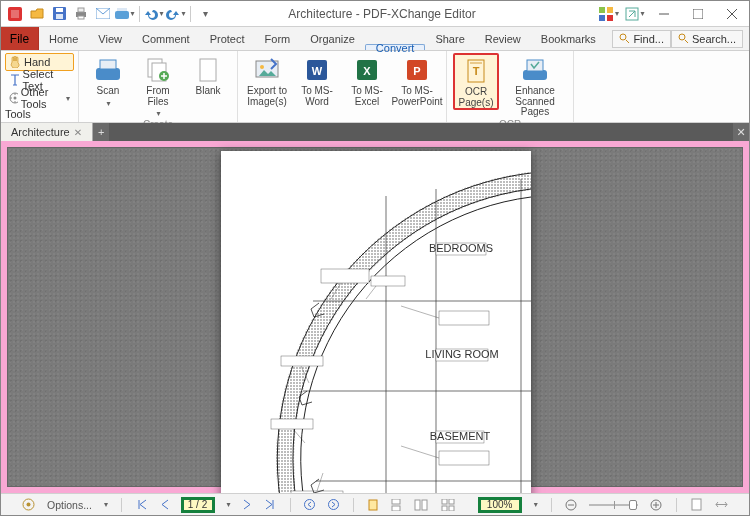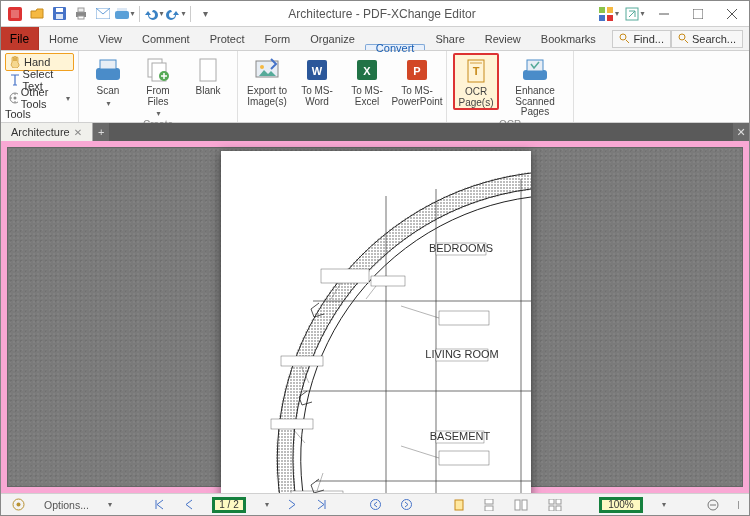--- a/index.html
+++ b/index.html
@@ -34,21 +34,21 @@
 .doc-tabs{height:18px;background:#5a5a5a;display:flex;align-items:stretch}
 .doc-tab{background:#f0f0ec;padding:0 10px;display:flex;align-items:center;gap:4px;font-size:11px;border-right:1px solid #aaa;position:relative}
 .doc-tab .x{font-size:10px;color:#888}
 .add-tab{width:16px;display:flex;align-items:center;justify-content:center;color:#ddd;background:#6a6a6a}
 .doc-tabs .grow{flex:1;position:relative}
 .doc-tabs .close-all{position:absolute;right:0;top:0;width:16px;height:18px;background:#6a6a6a;color:#ddd;display:flex;align-items:center;justify-content:center}
 .viewport{flex:1;background:#f9a8d4;position:relative;overflow:hidden}
 .noise{position:absolute;inset:6px;background:#7a7a7a;background-image:radial-gradient(rgba(255,255,255,.05) 1px,transparent 1px),radial-gradient(rgba(0,0,0,.08) 1px,transparent 1px);background-size:4px 4px,5px 5px;border:1px solid #666}
 .page{position:absolute;left:220px;top:10px;width:310px;height:370px;background:#fff;box-shadow:0 2px 10px rgba(0,0,0,.5)}
 .page svg{width:100%;height:100%}
-.statusbar{height:22px;background:#f3f3f3;border-top:1px solid #d0d0d0;display:flex;align-items:center;padding:0 10px;gap:18px}
+.statusbar{height:22px;background:#f3f3f3;border-top:1px solid #d0d0d0;display:flex;align-items:center;padding:0 20px;gap:11px}
 .sb-sep{width:1px;height:14px;background:#ccc;margin:0 2px}
 .sb-btn{width:18px;height:18px;display:flex;align-items:center;justify-content:center;border:1px solid transparent;border-radius:2px}
 .sb-text{font-size:10.5px;color:#555}
 .pg-in{width:34px;height:16px;border:3px solid #15803d;font-size:10px;text-align:center;background:#fef9c3}
 .zoom-slider{position:relative;width:90px;height:14px}
 .zoom-slider .track{position:absolute;left:0;right:0;top:6px;height:2px;background:#bbb}
 .zoom-slider .mid{position:absolute;left:50%;top:3px;width:1px;height:8px;background:#999}
 .zoom-slider .thumb{position:absolute;top:2px;width:8px;height:10px;background:#fff;border:1px solid #888;border-radius:2px}
 svg{display:block}
 .drop{font-size:8px;color:#666;margin-left:1px}

